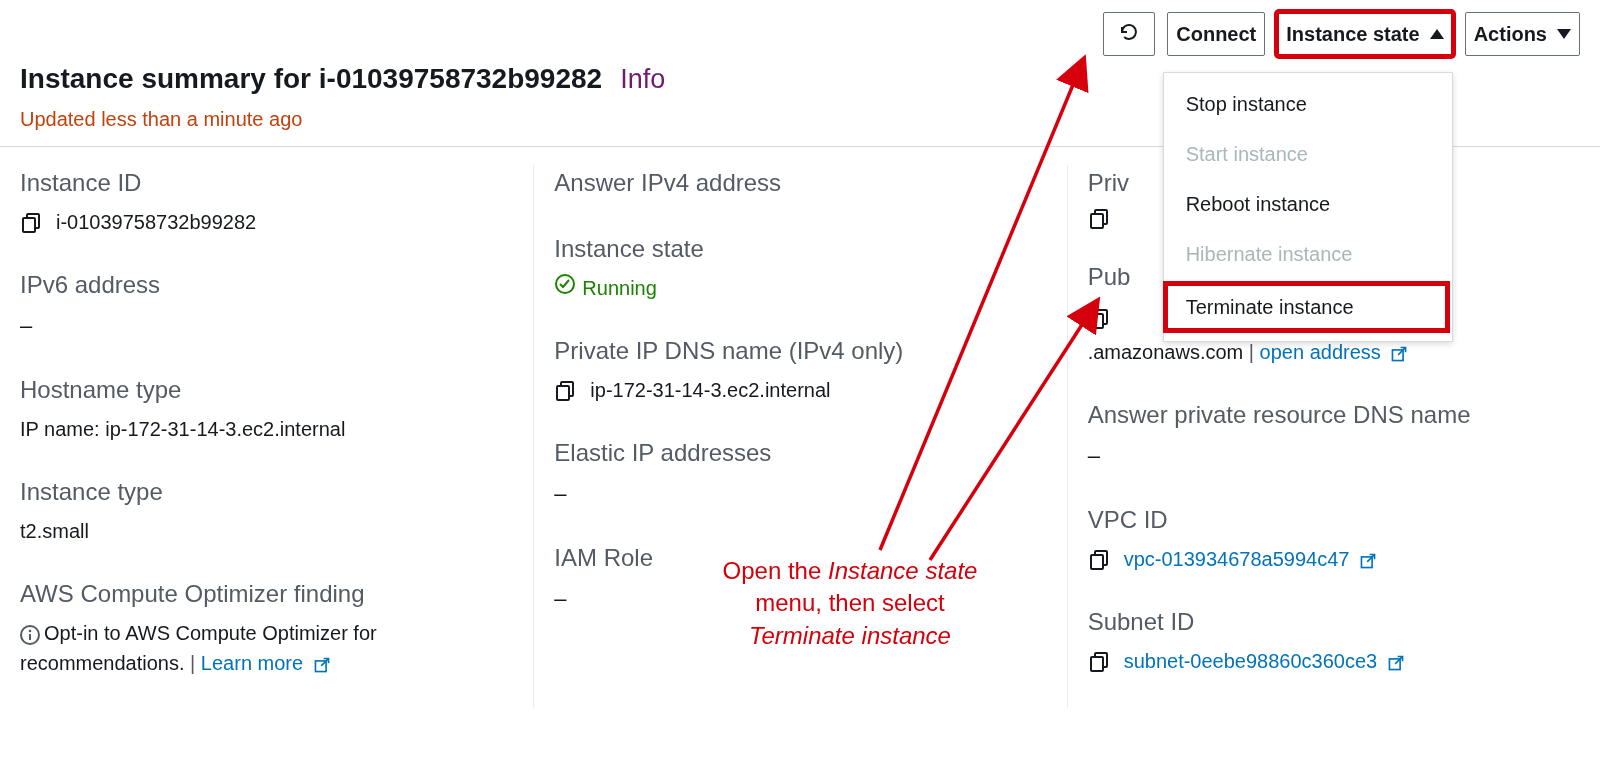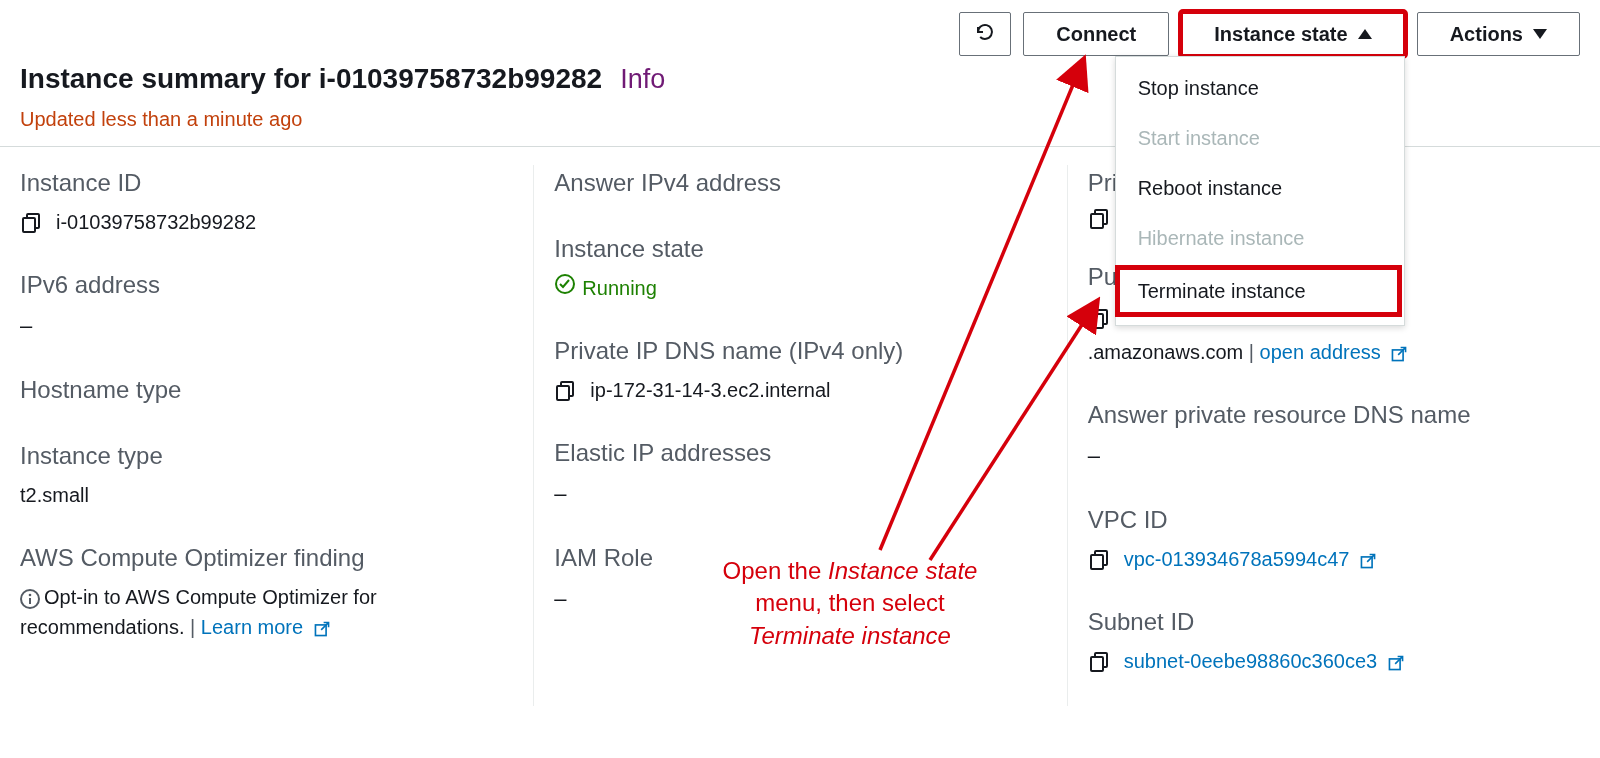--- a/index.html
+++ b/index.html
@@ -24,36 +24,36 @@
     .info-link { color: #701a75; font-size: 27px; font-weight: 400; cursor: pointer; }
     .subtitle { color: #c2410c; font-size: 20px; margin-top: 4px; }
     .header-right { display: flex; gap: 12px; align-items: flex-start; position: relative; }
     .btn {
       border: 1px solid #687078;
       background: #fff;
       border-radius: 2px;
       font-size: 20px;
       font-weight: 700;
       color: #16191f;
-      padding: 8px 32px;
+      padding: 8px 8px;
       cursor: pointer;
       display: inline-flex;
       align-items: center;
       gap: 10px;
       height: 44px;
     }
     .btn.icon-only { padding: 8px 14px; }
     .btn svg.refresh { width: 22px; height: 22px; }
     .triangle-up { width: 0; height: 0; border-left: 7px solid transparent; border-right: 7px solid transparent; border-bottom: 10px solid #16191f; }
     .triangle-down { width: 0; height: 0; border-left: 7px solid transparent; border-right: 7px solid transparent; border-top: 10px solid #16191f; }
     .highlight-box { outline: 5px solid #d5000b; outline-offset: -2px; }
     .dropdown-wrap { position: relative; }
     .dropdown {
       position: absolute;
-      top: 44px;
+      top: 60px;
       right: 0;
       width: 290px;
       background: #fff;
       border: 1px solid #d5dbdb;
       box-shadow: 0 2px 6px rgba(0,0,0,0.15);
       padding: 6px 0;
       z-index: 10;
     }
     .dropdown-item {
       padding: 10px 22px;
@@ -198,20 +198,21 @@
           </span>
         <span>i-01039758732b99282</span>
       </div>
     </div>
     <div class="field">
       <div class="field-label">IPv6 address</div>
       <div class="field-value dash">–</div>
     </div>
     <div class="field">
       <div class="field-label">Hostname type</div>
+      <div class="field-value">IP name: ip-172-31-14-3.ec2.internal</div>
     </div>
     <div class="field">
       <div class="field-label">Instance type</div>
       <div class="field-value">t2.small</div>
     </div>
     <div class="field">
       <div class="field-label">AWS Compute Optimizer finding</div>
       <div class="field-value" style="display:block;">
         <span class="info-icon">
             <svg viewBox="0 0 20 20">

